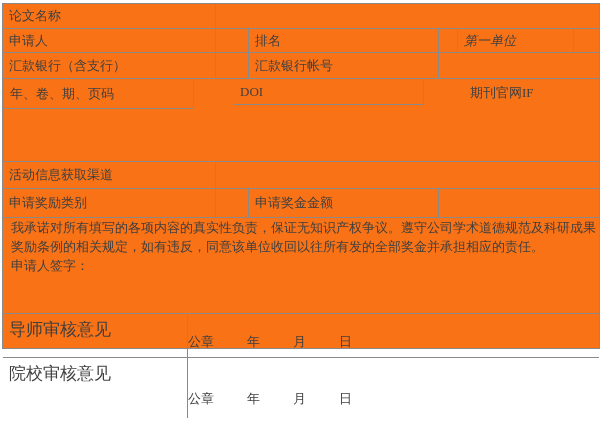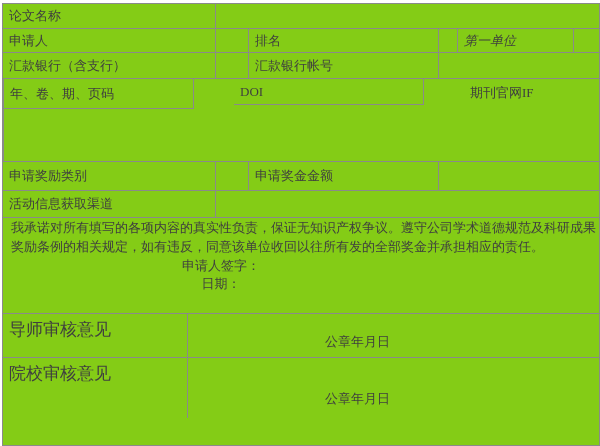--- a/index.html
+++ b/index.html
@@ -4,23 +4,23 @@
 <style>
   * { box-sizing: border-box; margin: 0; padding: 0; }
   html, body { background: #ffffff; }
   body {
     width: 600px; height: 446px; overflow: hidden;
     font-family: "Liberation Serif", "DejaVu Serif", serif;
     color: #3f3f3f;
   }
   .form-table {
     margin: 3px 0 0 2px;
-    width: 598px; height: 443px;
+    width: 598px; height: 346px;
     border: 1px solid #8a8a8a;
-    background: #84cc16;
+    background: #f97316;
   }
   .row { display: flex; border-bottom: 1px solid #8a8a8a; }
   .row:last-child { border-bottom: none; }
   .cell {
     border-right: 1px solid #8a8a8a;
     display: flex; align-items: center;
     padding-left: 6px;
     font-size: 13px;
     overflow: hidden; white-space: nowrap;
   }
@@ -44,33 +44,33 @@
   .sub-row { display: flex; border-bottom: 1px solid #8a8a8a; }
   .sub-row:last-child { border-bottom: none; }
   .sr1 { height: 30px; } .sr2 { height: 26px; } .sr3 { height: 27px; }
   
   .commit-cell {
     height: 96px; overflow: hidden;
     font-size: 13px; line-height: 18.8px;
     padding: 1px 0 0 8px;
   }
   .commit-body { padding-right: 0; font-family: Liberation Serif, serif; }
-  .sign-block { width: 420px; text-align: center; }
+  .sign-block { width: 420px; }
   
   .review-label {
     width: 185px; border-right: 1px solid #8a8a8a;
     padding: 4px 0 0 6px; font-size: 17px; white-space: nowrap; overflow: hidden;
   }
   .review-value {
     flex: 1; display: flex; flex-direction: column; justify-content: flex-end;
   }
   .pb6 { padding-bottom: 6px; } .pb10 { padding-bottom: 10px; }
   .stamp-line {
-    display: flex; justify-content: center; align-items: baseline;
-    padding-right: 72px; font-size: 13px;
+    display: flex; justify-content: flex-start; align-items: baseline;
+    padding-right: 72px; gap: 33px; font-size: 13px;
   }
 </style>
 </head>
 <body>
 
 <div class="form-table">
 
   <div class="row r1">
     <div class="cell w-label">论文名称</div>
     <div class="cell w-end"></div>
@@ -104,38 +104,37 @@
         <div class="cell w-mid">DOI</div>
         <div class="cell w-end nopad"></div>
       </div>
       <div class="sub-row sr3">
         <div class="cell w-mid">期刊官网IF</div>
         <div class="cell w-end nopad"></div>
       </div>
     </div>
   </div>
 
+  <div class="row r9">
+    <div class="cell w-label">活动信息获取渠道</div>
+    <div class="cell w-end nopad"></div>
+  </div>
+
   <div class="row r8">
     <div class="cell w-label">申请奖励类别</div>
     <div class="cell w-gap nopad"></div>
     <div class="cell w-mid">申请奖金金额</div>
-    <div class="cell w-end nopad"></div>
-  </div>
-
-  <div class="row r9">
-    <div class="cell w-label">活动信息获取渠道</div>
     <div class="cell w-end nopad"></div>
   </div>
 
   <div class="row r10">
     <div class="commit-cell w-end">
       <div class="commit-body">我承诺对所有填写的各项内容的真实性负责，保证无知识产权争议。遵守公司学术道德规范及科研成果奖励条例的相关规定，如有违反，同意该单位收回以往所有发的全部奖金并承担相应的责任。</div>
       <div class="sign-block">
         <div>申请人签字：</div>
-        <div>日期：</div>
       </div>
     </div>
   </div>
 
   <div class="row r11">
     <div class="review-label">导师审核意见</div>
     <div class="review-value pb6">
       <div class="stamp-line">
         <span>公章</span>
         <span>年</span>

